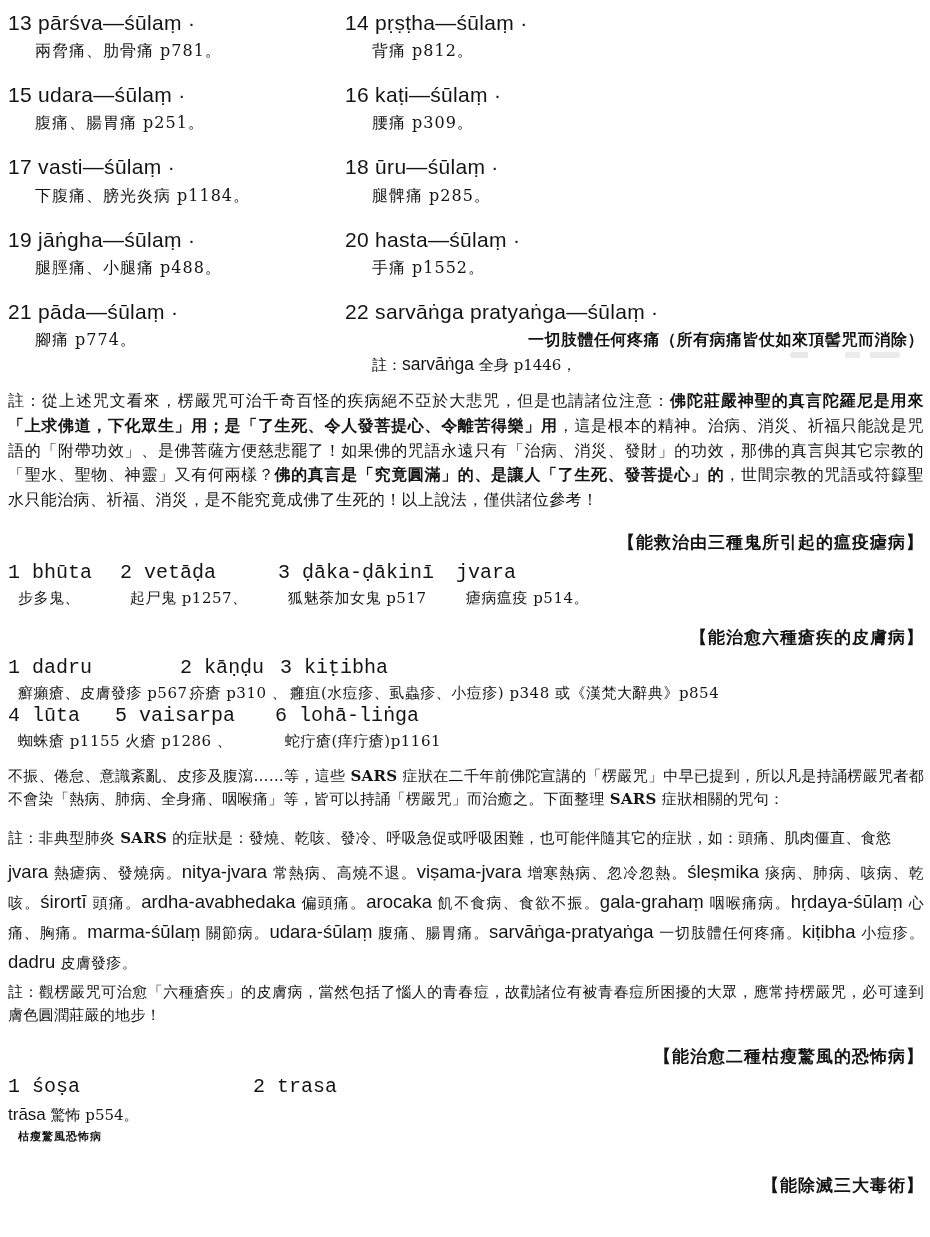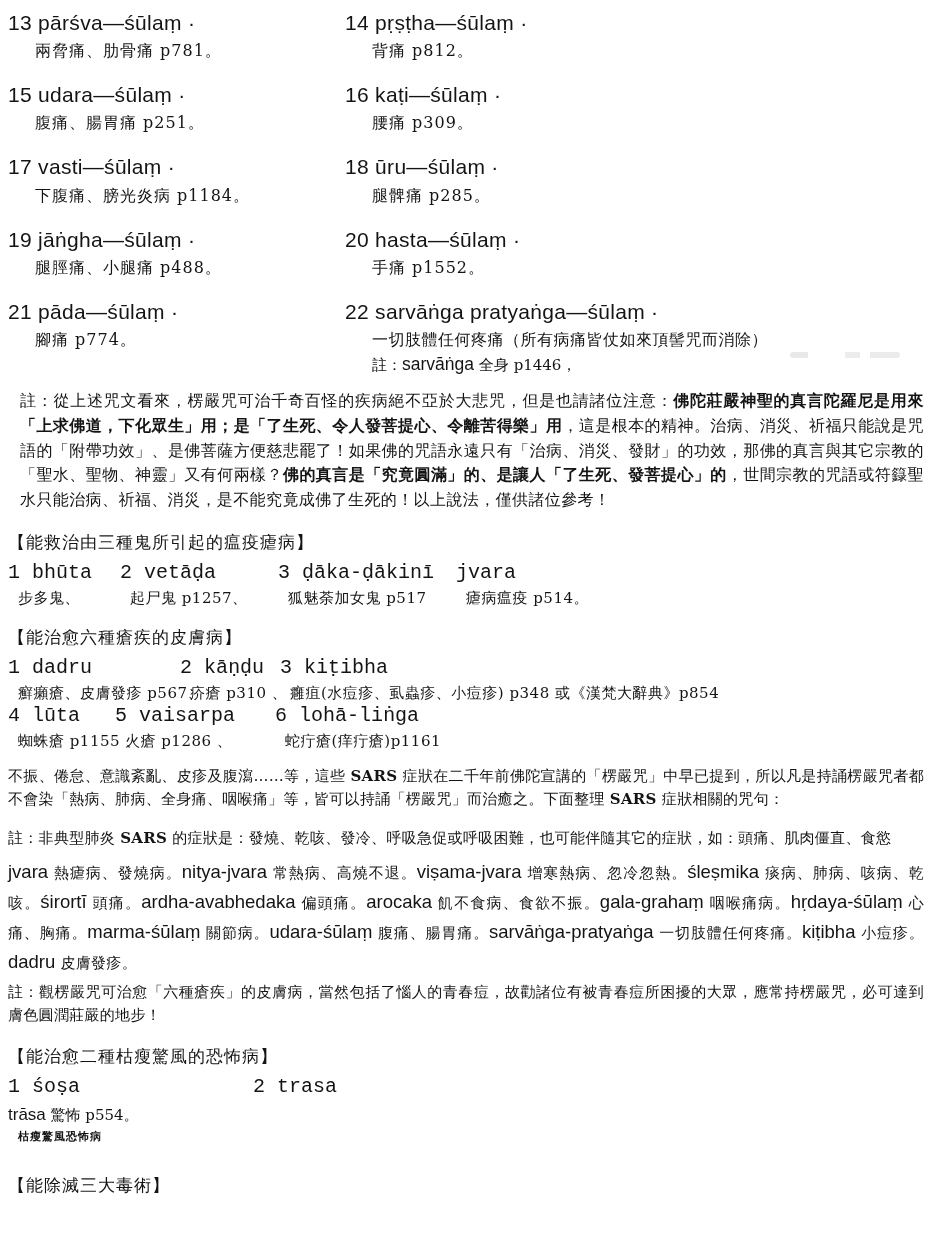--- a/index.html
+++ b/index.html
@@ -15,29 +15,29 @@
   
   .entries{display:grid;grid-template-columns:337px 1fr;column-gap:0;row-gap:20px;}
   .entry .term{
     font-family:"Liberation Sans","DejaVu Sans",sans-serif;
     font-size:21px;letter-spacing:.3px;line-height:1.2;white-space:nowrap;
   }
   .entry .trans{
     margin-top:6px;padding-left:27px;
     font-size:16px;font-weight:500;letter-spacing:1px;white-space:nowrap;
   }
-  .e22 .trans{font-weight:normal;letter-spacing:.5px;}
+  .e22 .trans{font-weight:bold;letter-spacing:.5px;text-align:right;}
   .e22-note{padding-left:27px;margin-top:3px;font-size:14.5px;white-space:nowrap;}
   .e22-note.indent2{padding-left:52px;}
   .e22-note .lat{font-family:"Liberation Sans","DejaVu Sans",sans-serif;font-size:17.5px;}
   
-  .note{margin:14px 0 0 12px;font-size:16px;line-height:1.55;letter-spacing:.4px;text-align:justify;}
+  .note{margin:14px 0 0 0;font-size:16px;line-height:1.55;letter-spacing:.4px;text-align:justify;}
   .b{font-weight:bold;}
   
-  .sec-h{margin:18px 0 6px 0;font-size:17px;font-weight:normal;letter-spacing:1px;}
+  .sec-h{margin:18px 0 6px 0;font-size:17px;font-weight:bold;letter-spacing:1px;text-align:right;}
   
   .termrow{display:grid;margin-top:2px;}
   .termrow .cell{white-space:nowrap;}
   .lat-line{font-family:Liberation Mono, monospace;font-size:20px;line-height:1.25;}
   .zh-line{margin-top:4px;padding-left:10px;font-size:15px;font-weight:500;letter-spacing:.5px;}
   .g4{grid-template-columns:112px 158px 178px 1fr;}
   .g3a{grid-template-columns:172px 100px 1fr;}
   .g3b{grid-template-columns:107px 160px 1fr;margin-top:0;}
   .g2{grid-template-columns:245px 1fr;}
   

